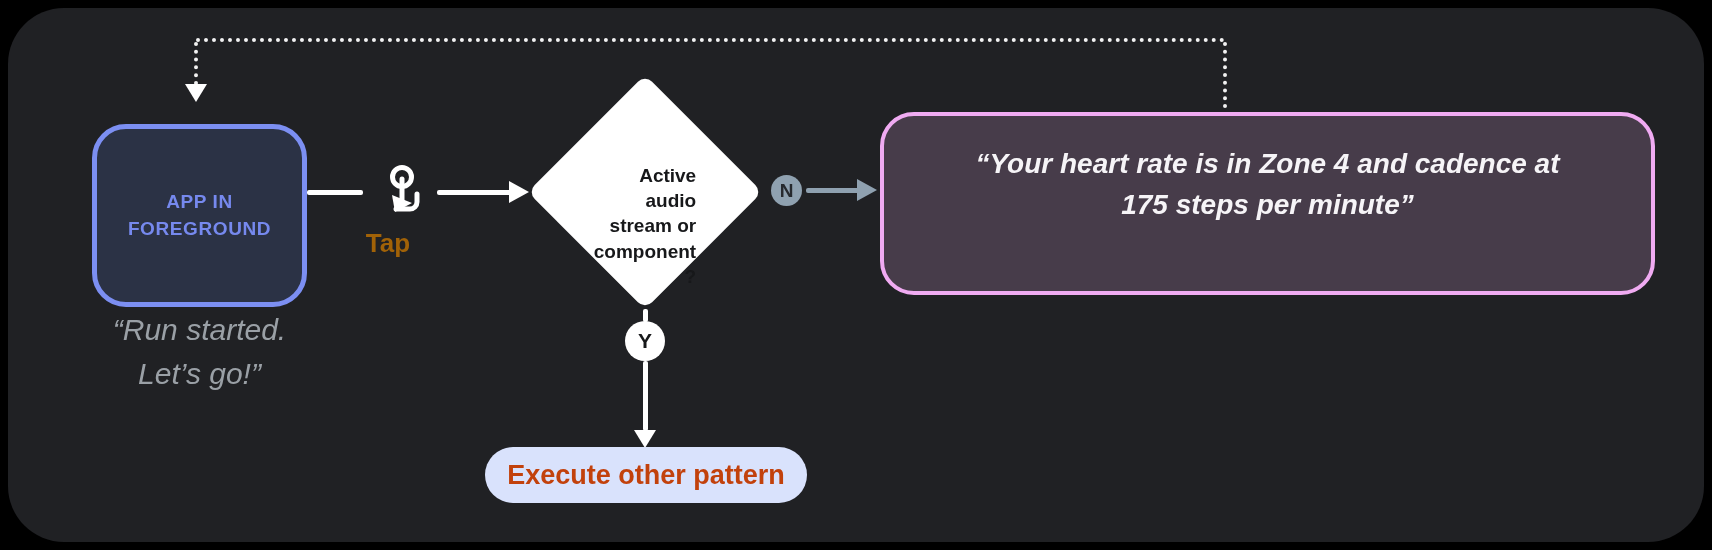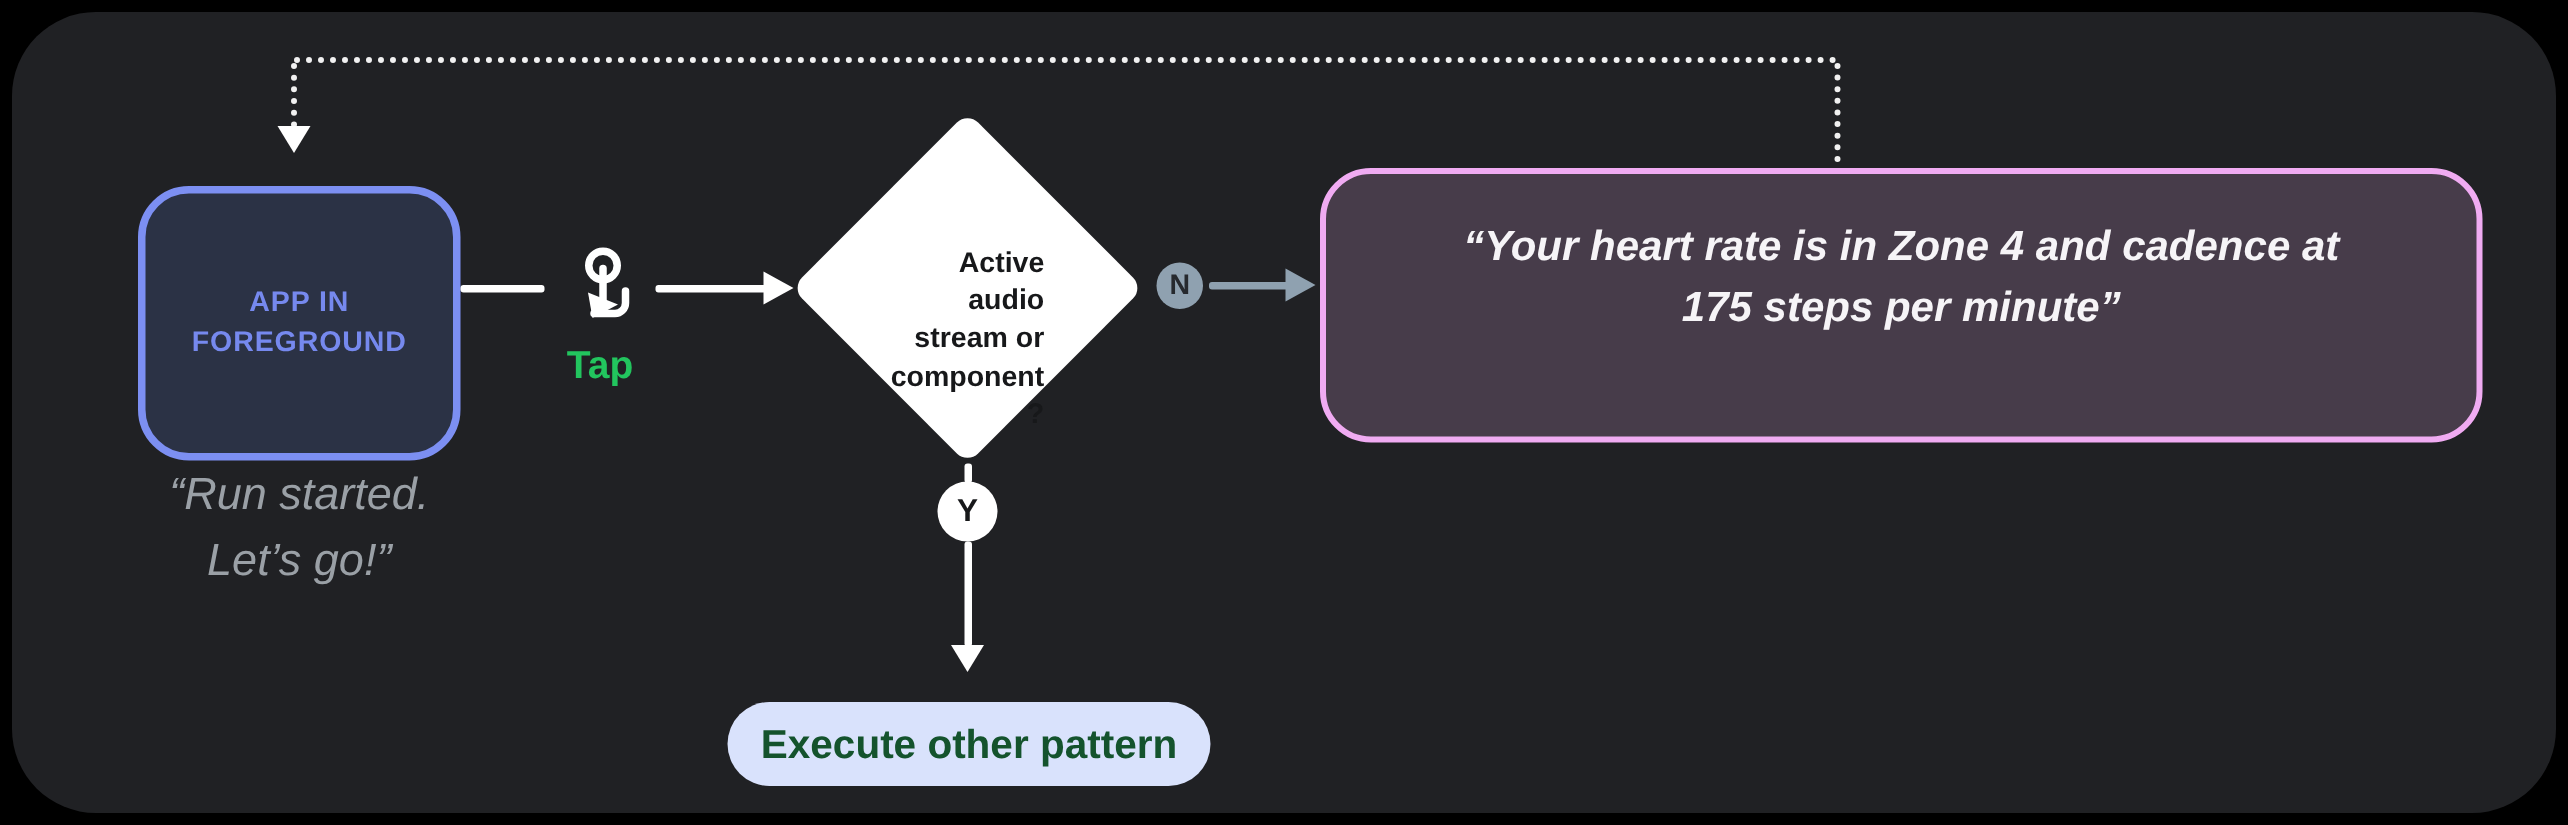--- a/index.html
+++ b/index.html
@@ -30,21 +30,21 @@
 
   
   .shaft-h{height:5px;background:#fff;border-radius:2px;}
   .shaft-v{width:5px;background:#fff;border-radius:2px;}
   .head-right{width:0;height:0;border-top:11px solid transparent;border-bottom:11px solid transparent;border-left:20px solid #fff;}
   .head-down{width:0;height:0;border-left:11px solid transparent;border-right:11px solid transparent;border-top:18px solid #fff;}
   .slate .shaft-h{background:#8fa1b0;}
   .slate.head-right{border-left-color:#8fa1b0;}
 
   
-  .tap-label{left:372px;top:228px;width:56px;text-align:center;color:#22c55e;font-size:26px;font-weight:700;}
+  .tap-label{left:360px;top:228px;width:56px;text-align:center;color:#a16207;font-size:26px;font-weight:700;}
 
   
   .diamond{
     left:562px;top:109px;width:166px;height:166px;background:#fff;border-radius:10px;
     transform:rotate(45deg);
   }
   .diamond-label{
     left:545px;top:109px;width:200px;height:234px;display:flex;align-items:center;justify-content:center;
     text-align:right;color:#17181a;font-size:19px;font-weight:800;line-height:1.32;
   }
@@ -62,23 +62,23 @@
     background:#473c4a;border:4px solid #f0abf2;border-radius:34px;
     text-align:center;padding-top:13px;
   }
   .readout .title{color:#e6a7ec;font-size:20px;font-weight:800;letter-spacing:.8px;}
   .readout .body{
     margin-top:14px;color:#f6f4f7;font-size:28px;font-weight:700;font-style:italic;line-height:1.48;
   }
 
   
   .pill{
-    left:485px;top:468px;width:322px;height:56px;background:#d9e2fc;border-radius:28px;
+    left:485px;top:447px;width:322px;height:56px;background:#d9e2fc;border-radius:28px;
     display:flex;align-items:center;justify-content:center;
-    color:#14532d;font-size:27px;font-weight:800;
+    color:#c2410c;font-size:27px;font-weight:800;
   }
 
   
   .dot-h{border-top:4px dotted #f1f1f1;}
   .dot-v{border-left:4px dotted #f1f1f1;}
 </style>
 </head>
 <body>
 
 <div class="stage">

